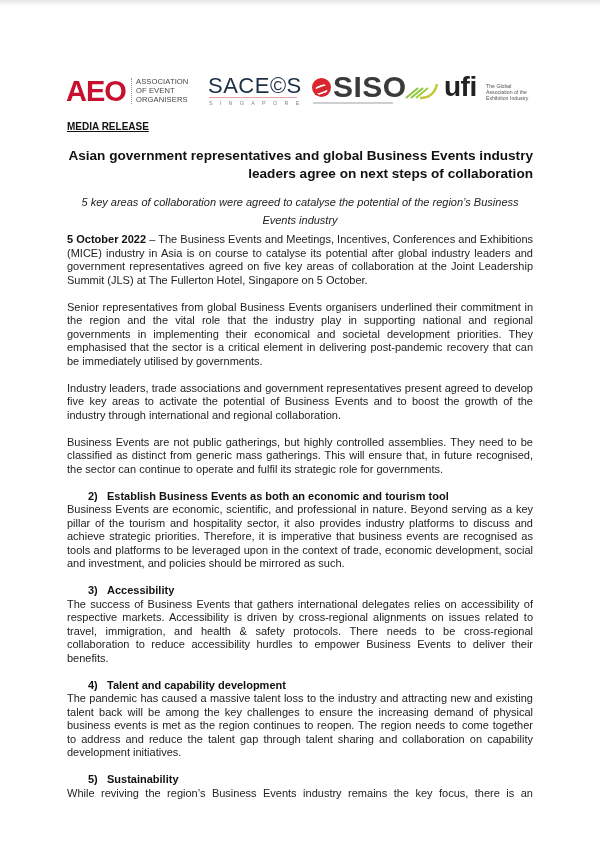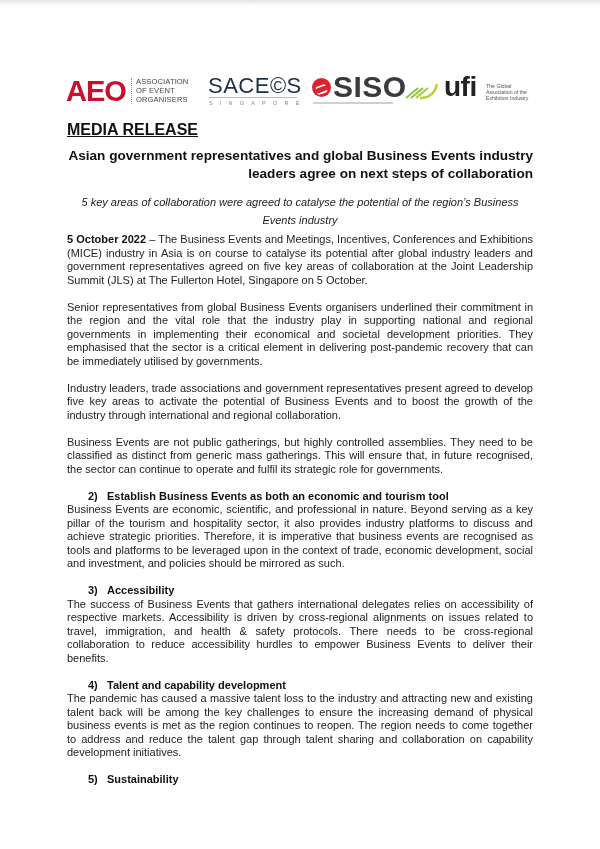--- a/index.html
+++ b/index.html
@@ -73,21 +73,21 @@
     position: absolute; left: 40px; top: 0px;
     font-size: 28px; font-weight: bold; color: #222; line-height: 30px; letter-spacing: -0.5px; text-align: center;
   }
   .ufi .txt {
     position: absolute; left: 82px; top: 11px;
     font-size: 5.2px; line-height: 6px; color: #555;
   }
 
   .release-label {
     position: absolute; left: 67px; top: 121px;
-    font-size: 16px; font-weight: bold; text-decoration: underline; color: #111;
+    font-size: 10px; font-weight: bold; text-decoration: underline; color: #111;
   }
   .headline {
     position: absolute; left: 67px; top: 147px; width: 466px;
     text-align: right; font-size: 13.6px; font-weight: bold; line-height: 18px; color: #111;
   }
   .subtitle {
     position: absolute; left: 67px; top: 193px; width: 466px;
     text-align: center; font-size: 11px; font-style: italic; line-height: 18px; color: #222;
   }
   .body {
@@ -159,13 +159,14 @@
   <p class="item-head"><span class="num">2)</span><span>Establish Business Events as both an economic and tourism tool</span></p>
   <p class="item-body">Business Events are economic, scientific, and professional in nature. Beyond serving as a key pillar of the tourism and hospitality sector, it also provides industry platforms to discuss and achieve strategic priorities. Therefore, it is imperative that business events are recognised as tools and platforms to be leveraged upon in the context of trade, economic development, social and investment, and policies should be mirrored as such.</p>
 
   <p class="item-head"><span class="num">3)</span><span>Accessibility</span></p>
   <p class="item-body">The success of Business Events that gathers international delegates relies on accessibility of respective markets. Accessibility is driven by cross-regional alignments on issues related to travel, immigration, and health &amp; safety protocols. There needs to be cross-regional collaboration to reduce accessibility hurdles to empower Business Events to deliver their benefits.</p>
 
   <p class="item-head"><span class="num">4)</span><span>Talent and capability development</span></p>
   <p class="item-body">The pandemic has caused a massive talent loss to the industry and attracting new and existing talent back will be among the key challenges to ensure the increasing demand of physical business events is met as the region continues to reopen. The region needs to come together to address and reduce the talent gap through talent sharing and collaboration on capability development initiatives.</p>
 
   <p class="item-head"><span class="num">5)</span><span>Sustainability</span></p>
+  <p class="item-body" style="text-align-last: justify;">While reviving the region’s Business Events industry remains the key focus, there is an</p>
 </div>
 
 </body></html>

